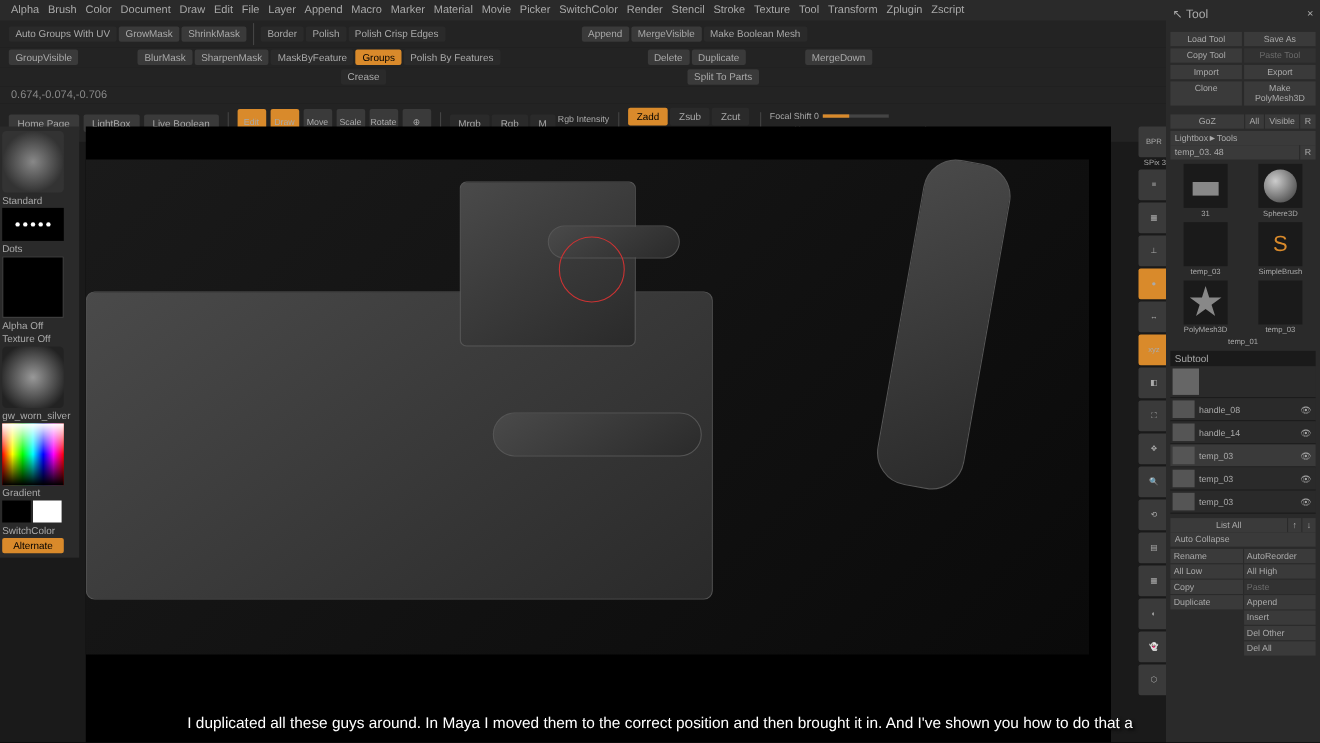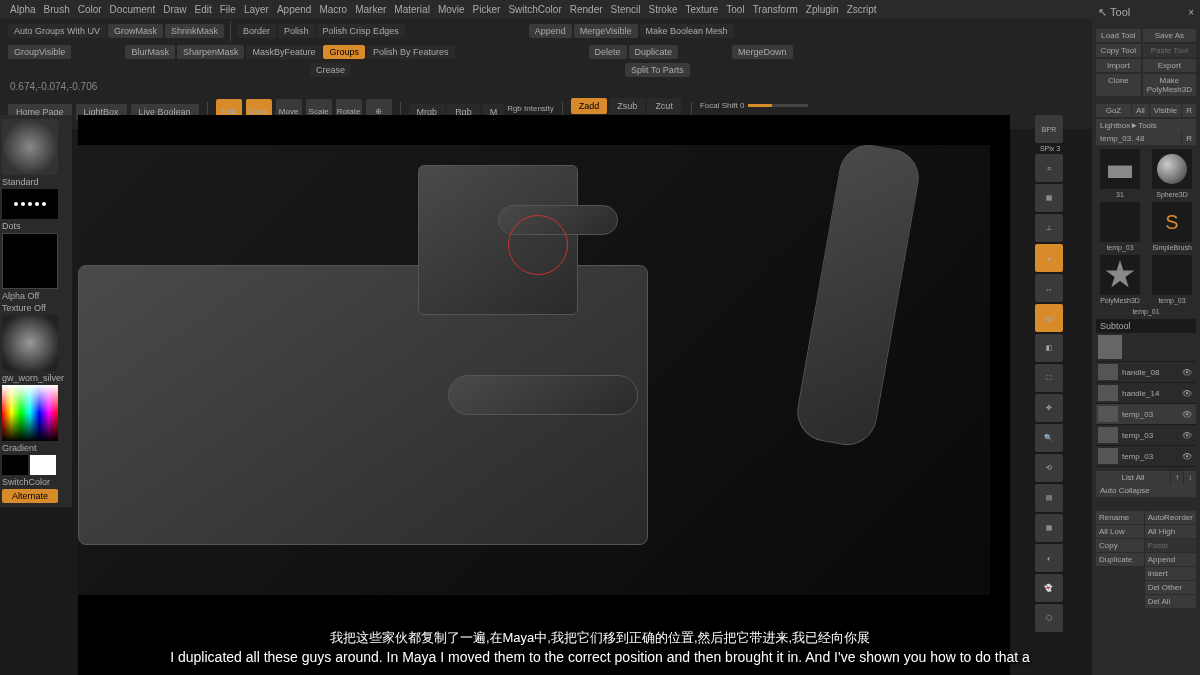--- a/index.html
+++ b/index.html
@@ -25,35 +25,35 @@
 .color-picker { width: 56px; height: 56px; background: linear-gradient(to right, #f00, #ff0, #0f0, #0ff, #00f, #f0f, #f00); position: relative; }
 .color-picker::before { content:''; position:absolute; inset:0; background: linear-gradient(to bottom, rgba(255,255,255,1), rgba(255,255,255,0) 50%, rgba(0,0,0,0) 50%, rgba(0,0,0,1)); }
 .swatches { display: flex; gap: 2px; }
 .swatch { width: 26px; height: 20px; }
 .viewport { position: absolute; left: 78px; top: 115px; right: 190px; bottom: 0; background: #000; overflow: hidden; }
 .viewport-content { position: absolute; inset: 30px 20px 80px 0; background: linear-gradient(135deg, #1a1a1a 0%, #0a0a0a 100%); }
 .model-box { position: absolute; background: linear-gradient(145deg, #4a4a4a, #2a2a2a); border: 1px solid #555; }
 .right-sidebar { position: absolute; right: 135px; top: 115px; width: 30px; display: flex; flex-direction: column; gap: 2px; }
 .side-icon { width: 28px; height: 28px; background: #3a3a3a; font-size: 7px; display: flex; align-items: center; justify-content: center; border-radius: 2px; }
 .side-icon.orange { background: #d98a2b; }
-.right-panel { position: absolute; right: 0; top: 0; width: 108px; background: #2a2a2a; height: 100%; padding: 4px; overflow: hidden; }
+.right-panel { position: absolute; right: 0; top: 0; width: 140px; background: #2a2a2a; height: 100%; padding: 4px; overflow: hidden; }
 .panel-header { display: flex; justify-content: space-between; align-items: center; padding: 2px; }
 .tool-grid { display: grid; grid-template-columns: 1fr 1fr; gap: 2px; margin: 8px 0; }
 .tool-btn { background: #3a3a3a; padding: 2px 4px; font-size: 8px; text-align: center; cursor: pointer; }
 .tool-thumbs { display: grid; grid-template-columns: 1fr 1fr; gap: 4px; margin: 4px 0; }
 .thumb { display: flex; flex-direction: column; align-items: center; gap: 2px; }
 .thumb-img { width: 40px; height: 40px; background: #1a1a1a; display: flex; align-items: center; justify-content: center; }
 .thumb-label { font-size: 7px; }
 .subtool-header { background: #1a1a1a; padding: 2px 4px; font-size: 9px; margin-top: 4px; }
 .subtool-item { display: flex; align-items: center; gap: 4px; padding: 2px; background: #2a2a2a; border-bottom: 1px solid #1a1a1a; }
 .subtool-item.active { background: #3a3a3a; }
 .subtool-icon { width: 20px; height: 16px; background: #555; }
 .subtool-name { font-size: 8px; flex: 1; }
 .eye-icon { width: 12px; font-size: 8px; }
-.action-grid { display: grid; grid-template-columns: 1fr 1fr; gap: 1px; margin-top: 14px; }
+.action-grid { display: grid; grid-template-columns: 1fr 1fr; gap: 1px; margin-top: 2px; }
 .action-btn { background: #3a3a3a; padding: 2px 3px; font-size: 8px; }
 .subtitle { position: absolute; bottom: 10px; left: 50%; transform: translateX(-50%); text-align: center; color: #fff; font-size: 14px; text-shadow: 2px 2px 3px #000; width: 90%; }
 .subtitle-cn { font-size: 13px; margin-bottom: 2px; }
 .slider-group { display: flex; align-items: center; gap: 4px; font-size: 8px; }
 .slider-track { width: 60px; height: 3px; background: #444; position: relative; }
 .slider-track::after { content:''; position:absolute; left:0; top:0; height:100%; width:40%; background:#d98a2b; }
 .stats { font-size: 8px; margin-left: auto; }
 .divider { width: 1px; height: 20px; background: #444; margin: 0 4px; }
 .shape-star { width: 30px; height: 30px; background: #888; clip-path: polygon(50% 0%, 61% 35%, 98% 35%, 68% 57%, 79% 91%, 50% 70%, 21% 91%, 32% 57%, 2% 35%, 39% 35%); }
 .shape-sphere { width: 30px; height: 30px; background: radial-gradient(circle at 35% 35%, #ccc, #333); border-radius: 50%; }
@@ -341,15 +341,14 @@
     <div class="action-btn" style="opacity:.5">Paste</div>
     <div class="action-btn">Duplicate</div>
     <div class="action-btn">Append</div>
     <div class="action-btn" style="grid-column:2">Insert</div>
     <div class="action-btn" style="grid-column:2">Del Other</div>
     <div class="action-btn" style="grid-column:2">Del All</div>
   </div>
 </div>
 
 <div class="subtitle">
-  <div class="subtitle-cn">我把这些家伙都复制了一遍,在Maya中,我把它们移到正确的位置,然后把它带进来,我已经向你展</div>
   <div>I duplicated all these guys around. In Maya I moved them to the correct position and then brought it in. And I've shown you how to do that a</div>
 </div>
 
 </body></html>

